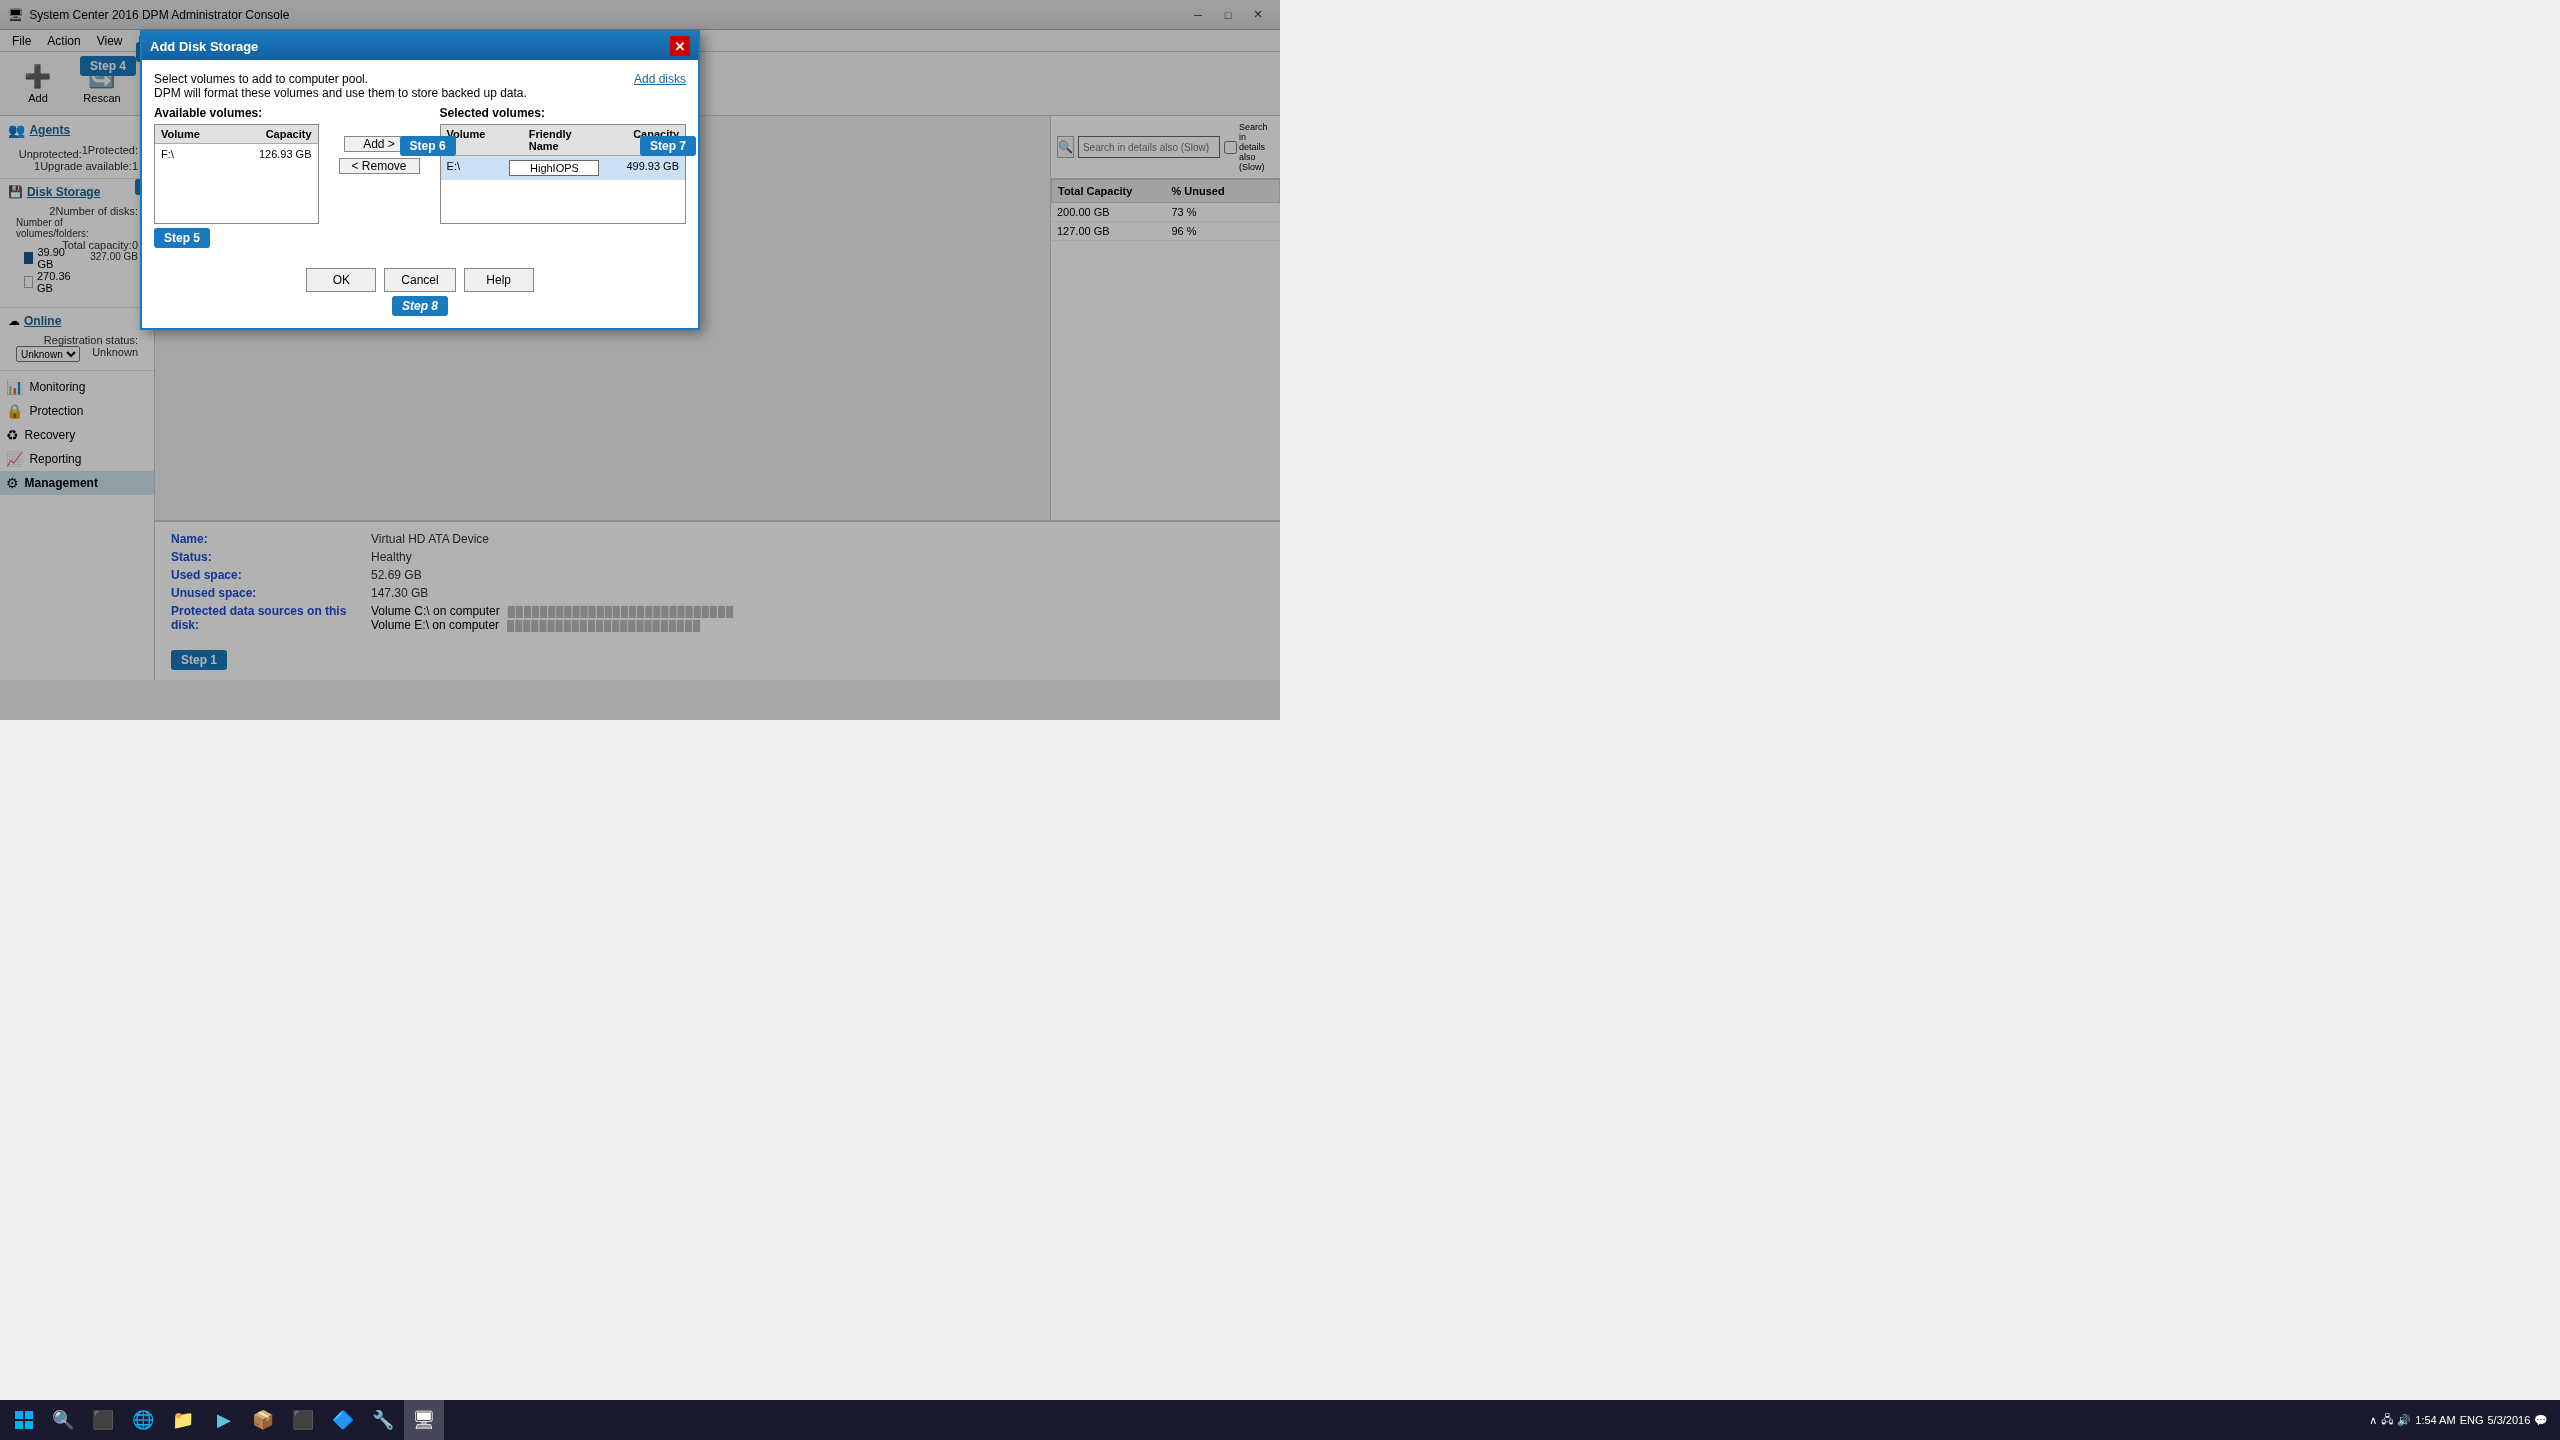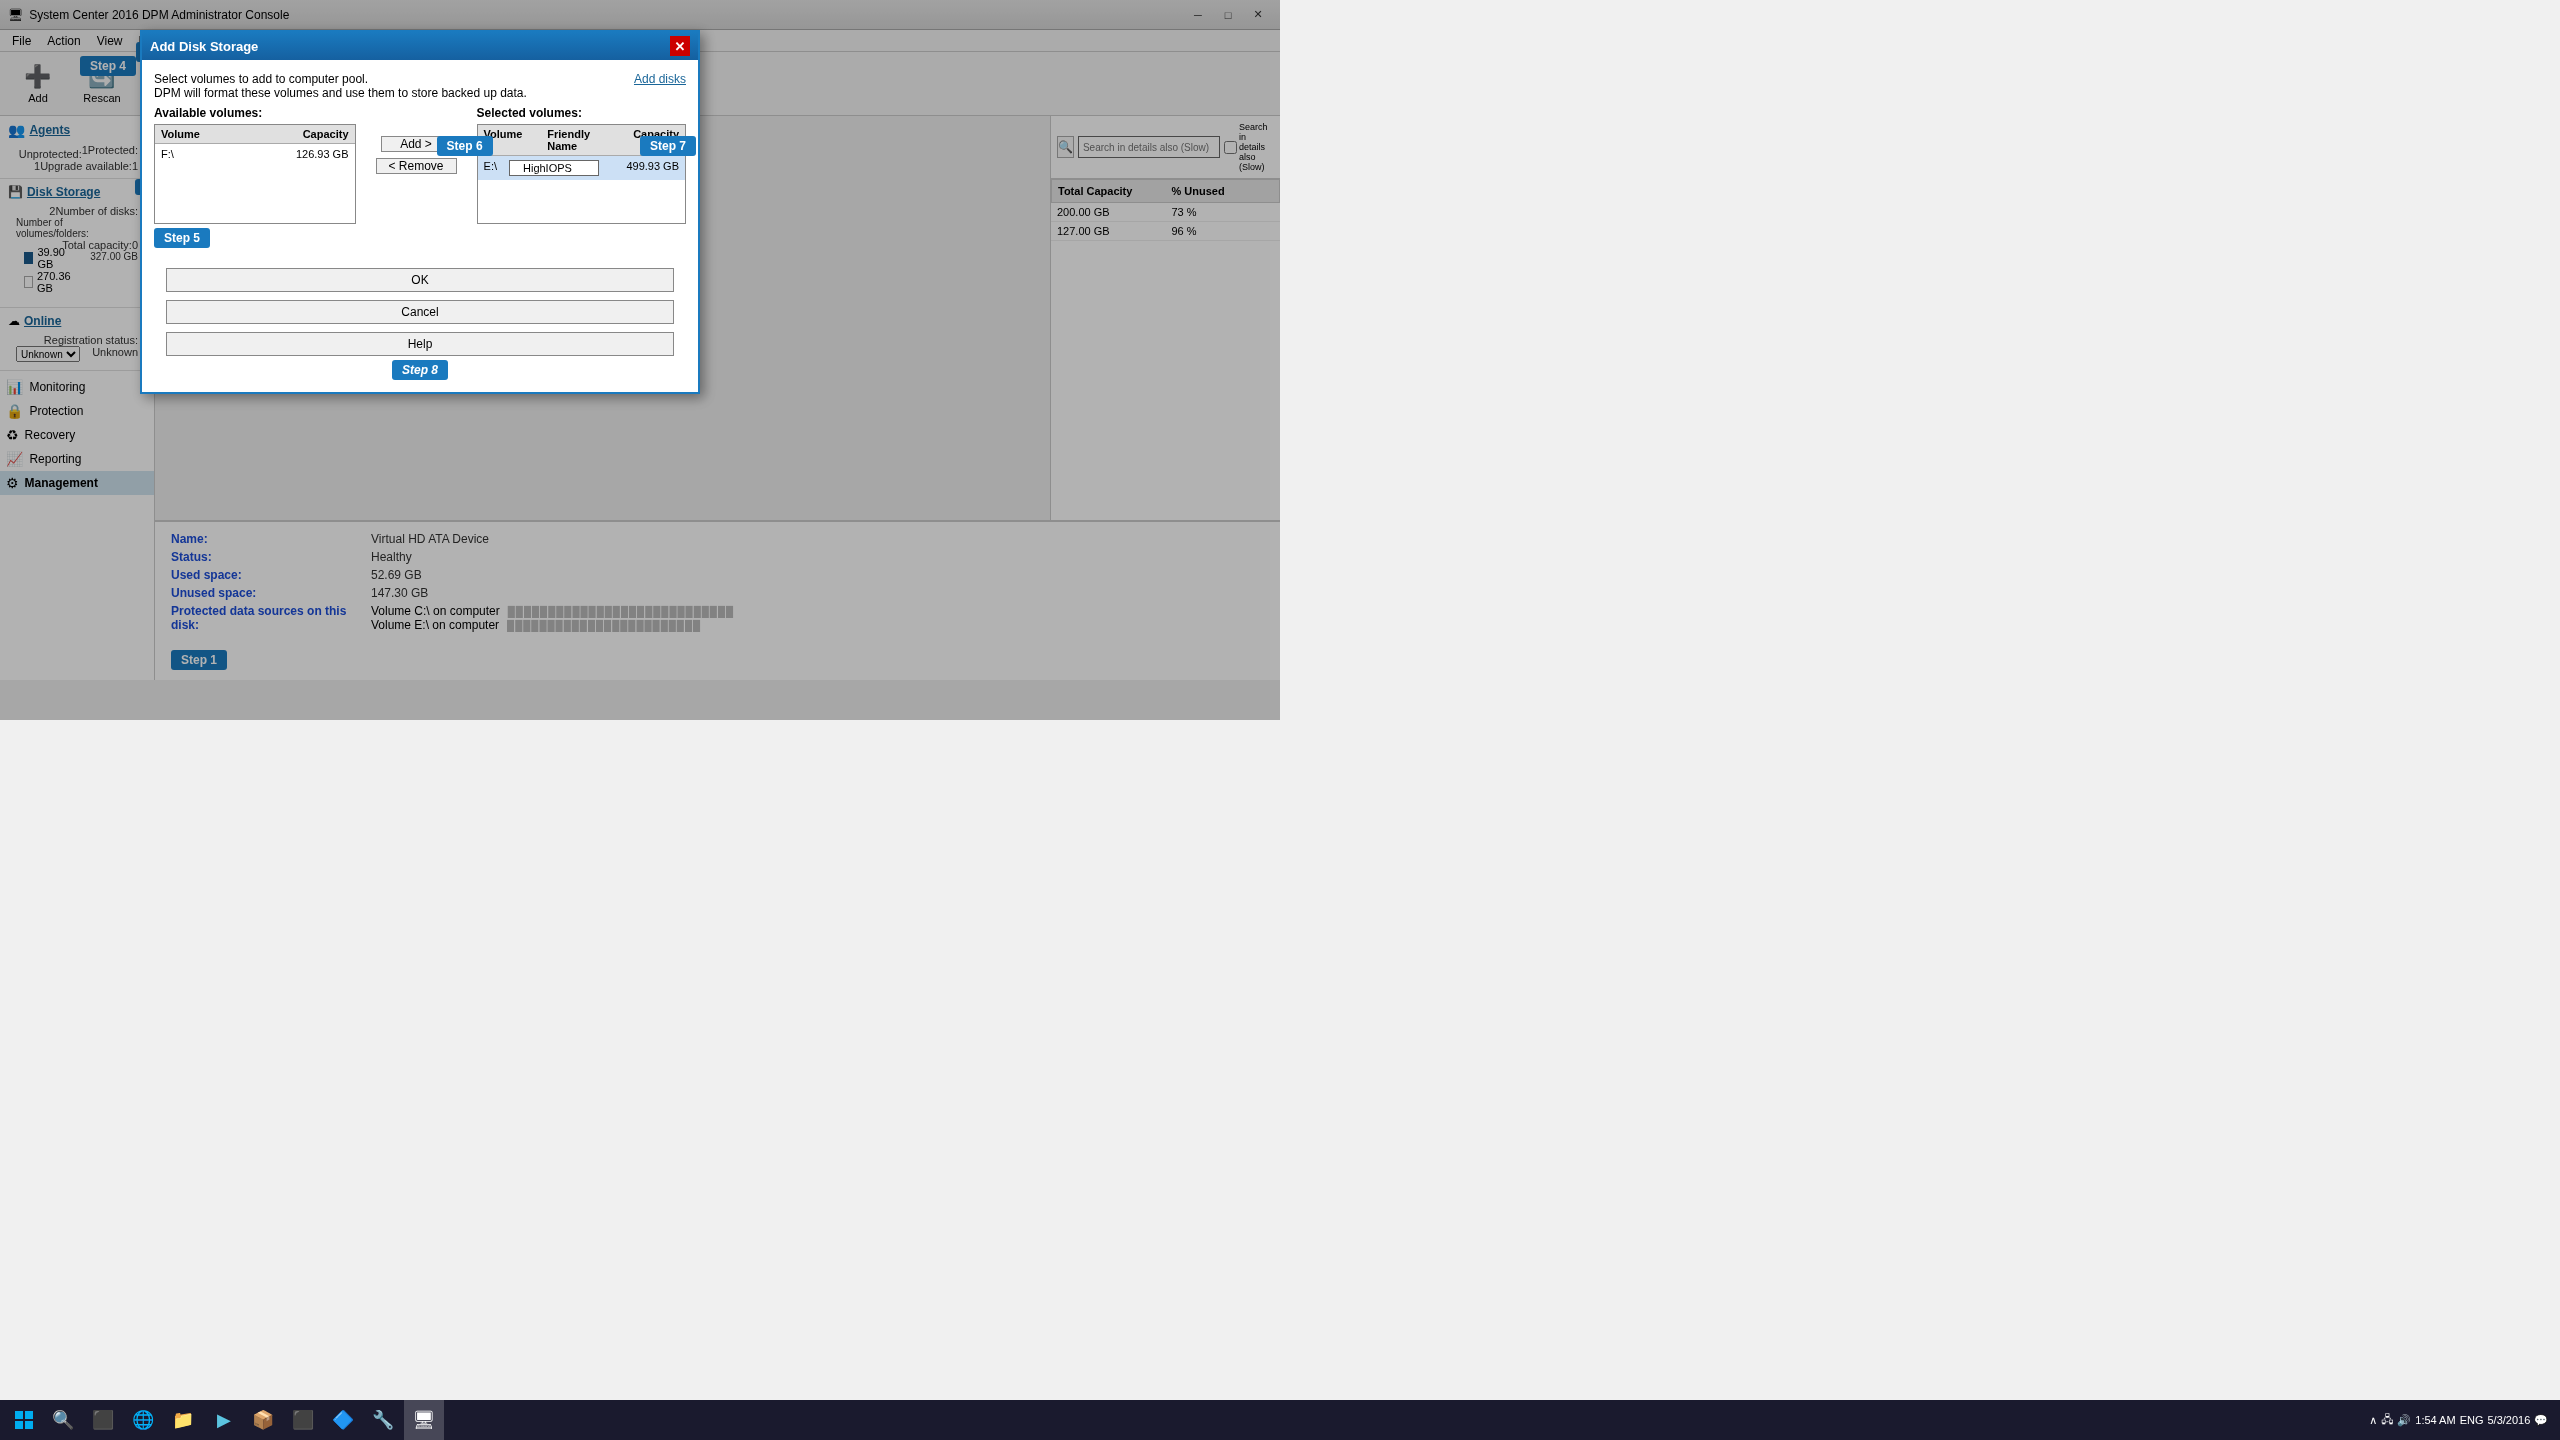--- a/index.html
+++ b/index.html
@@ -35,21 +35,21 @@
     .table-cell { padding: 3px 6px; flex: 1; }
 
     
     #dialog-overlay { position: absolute; top: 0; left: 0; right: 0; bottom: 0; background: rgba(0,0,0,0.3); z-index: 100; }
     #dialog { position: absolute; top: 30px; left: 140px; width: 560px; background: white; border: 2px solid #1a7abf; box-shadow: 4px 4px 12px rgba(0,0,0,0.4); z-index: 101; }
     #dialog-titlebar { background: linear-gradient(to bottom, #1a7abf, #1560a0); color: white; height: 28px; display: flex; align-items: center; justify-content: space-between; padding: 0 8px; font-size: 13px; font-weight: bold; }
     #dialog-close { width: 20px; height: 20px; background: #cc0000; border: none; color: white; font-weight: bold; cursor: pointer; font-size: 13px; display: flex; align-items: center; justify-content: center; }
     #dialog-body { padding: 12px; }
     .mid-btns { display: flex; flex-direction: column; justify-content: center; align-items: center; gap: 6px; padding: 0 8px; }
     .dialog-btn { padding: 0 12px; border: 1px solid #888; background: #f0f0f0; cursor: pointer; font-size: 12px; min-width: 70px; text-align: center; }
-    .dialog-footer { display: flex; justify-content: center; gap: 8px; padding: 10px 12px 12px; border-top: 1px solid #e0e0e0; margin-top: 8px; flex-direction: column; }
+    .dialog-footer { display: flex; justify-content: center; gap: 8px; padding: 10px 12px 12px; border-top: 1px solid #e0e0e0; margin-top: 8px; }
 
     
     #details { background: white; border-top: 1px solid #ccc; padding: 10px 16px; }
     .detail-row { display: flex; margin-bottom: 4px; font-size: 12px; }
     .detail-label { width: 200px; font-weight: bold; color: #1d4ed8; }
     .detail-value { color: #333; }
 
     
     #taskbar { position: fixed; bottom: 0; left: 0; right: 0; height: 40px; background: #1a1a2e; display: flex; align-items: center; padding: 0 4px; z-index: 200; }
     .tb-start { width: 40px; height: 40px; display: flex; align-items: center; justify-content: center; cursor: pointer; background: #1a1a2e; }
@@ -330,21 +330,21 @@
           <div style="font-weight:bold; font-size:12px; margin-bottom:4px;">Selected volumes:</div>
           <div style="border:1px solid #888; background:white; min-height:100px;">
             <div style="display:flex; background:#e0e0e0; border-bottom:1px solid #aaa;">
               <div style="flex:1; padding:3px 6px; font-size:11px; font-weight:bold;">Volume</div>
               <div style="flex:1; padding:3px 6px; font-size:11px; font-weight:bold;">Friendly Name</div>
               <div style="width:80px; padding:3px 6px; font-size:11px; font-weight:bold; text-align:right;">Capacity</div>
             </div>
             <div style="display:flex; background:#cce0f5; padding:2px 0;">
               <div style="flex:1; padding:2px 6px; font-size:11px;">E:\</div>
               <div style="flex:1; padding:2px 6px; font-size:11px;">
-                <input type="text" style="width: 90px; font-size: 11px; border: 1px solid rgb(102, 102, 102); padding: 1px 13px;" value="HighIOPS">
+                <input type="text" style="width: 90px; font-size: 11px; border: 1px solid rgb(102, 102, 102); padding: 1px 20px; margin-left: 37px;" value="HighIOPS">
               </div>
               <div style="width:80px; padding:2px 6px; font-size:11px; text-align:right;">499.93 GB</div>
             </div>
           </div>
 
           <div class="step-overlay" style="position:absolute; top:30px; left:-40px;">Step 6</div>
 
           <div class="step-overlay" style="position:absolute; top:30px; right:-10px;">Step 7</div>
         </div>
       </div>

